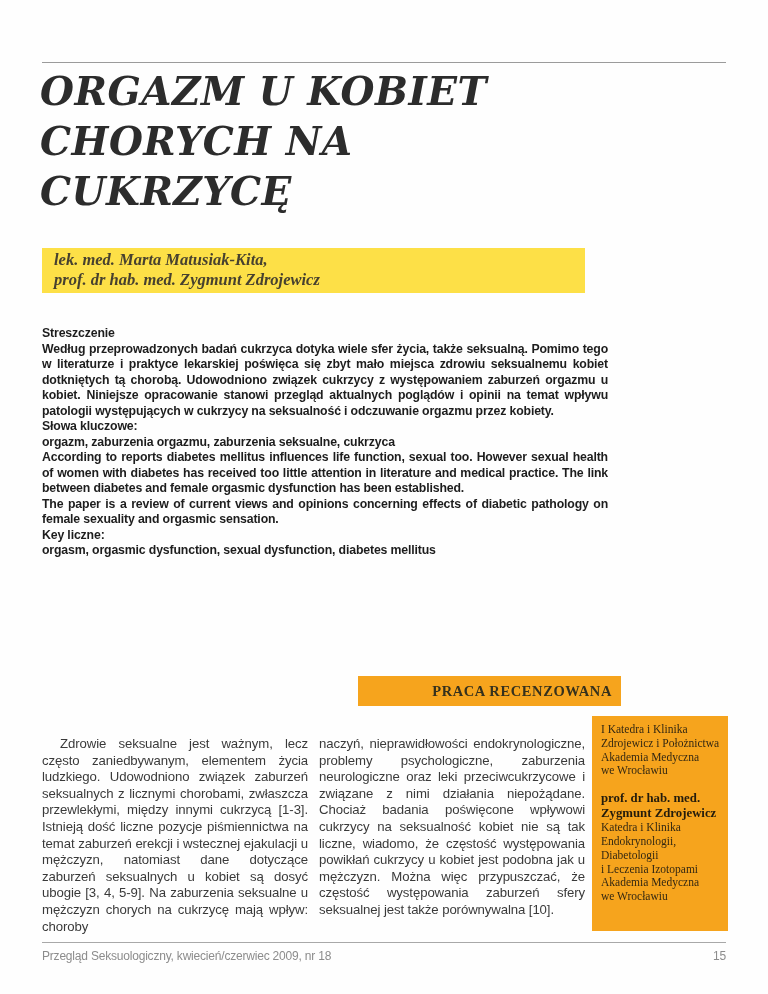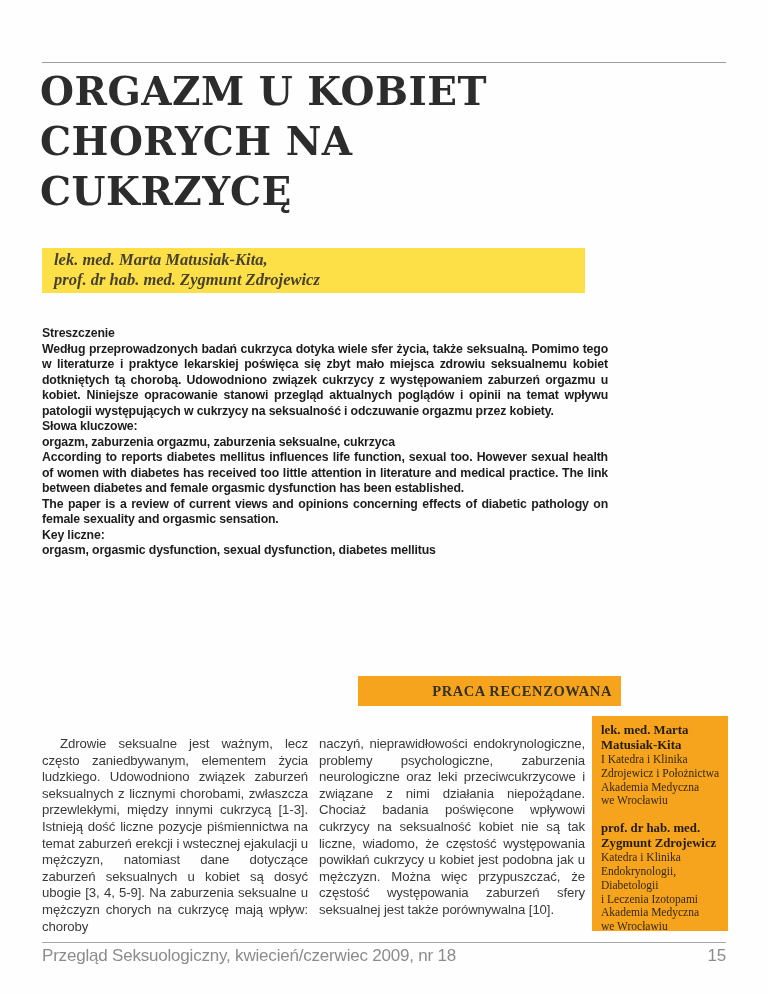--- a/index.html
+++ b/index.html
@@ -102,33 +102,33 @@
     margin: 0;
   }
   .sb-aff { margin: 0; }
   .sb-aff div { margin: 0; }
   #author2-block { margin-top: 13px; }
 
   #page-footer {
     position: absolute; left: 42px; top: 948px; width: 684px;
     display: flex; justify-content: space-between;
     font-family: "Liberation Sans", sans-serif;
-    font-size: 17px; line-height: 16px;
+    font-size: 12px; line-height: 16px;
     letter-spacing: -0.2px;
     color: #8c8c8c;
   }
 </style>
 </head>
 <body>
 
 <div class="page">
 
   <div id="top-rule" class="rule"></div>
 
-  <h1 id="page-title" style="margin:0; font-weight:700;">
+  <h1 id="page-title" style="margin:0; font-weight:700;font-style:italic;">
     <div>ORGAZM U KOBIET</div>
     <div>CHORYCH NA</div>
     <div>CUKRZYCĘ</div>
   </h1>
 
   <div id="authors-banner">
     <div>lek. med. Marta Matusiak-Kita,</div>
     <div>prof. dr hab. med. Zygmunt Zdrojewicz</div>
   </div>
 
@@ -146,21 +146,20 @@
 
   <div id="review-badge">PRACA RECENZOWANA</div>
 
   <div id="article-columns">
     <p id="article-column-left" class="article-col">Zdrowie seksualne jest ważnym, lecz często zaniedbywanym, elementem życia ludzkiego. Udowodniono związek zaburzeń seksualnych z licznymi chorobami, zwłaszcza przewlekłymi, między innymi cukrzycą [1-3]. Istnieją dość liczne pozycje piśmiennictwa na temat zaburzeń erekcji i wstecznej ejakulacji u mężczyzn, natomiast dane dotyczące zaburzeń seksualnych u kobiet są dosyć ubogie [3, 4, 5-9]. Na zaburzenia seksualne u mężczyzn chorych na cukrzycę mają wpływ: choroby</p>
     <p id="article-column-right" class="article-col">naczyń, nieprawidłowości endokrynologiczne, problemy psychologiczne, zaburzenia neurologiczne oraz leki przeciwcukrzycowe i związane z nimi działania niepożądane. Chociaż badania poświęcone wpływowi cukrzycy na seksualność kobiet nie są tak liczne, wiadomo, że częstość występowania powikłań cukrzycy u kobiet jest podobna jak u mężczyzn. Można więc przypuszczać, że częstość występowania zaburzeń sfery seksualnej jest także porównywalna [10].</p>
   </div>
 
   <div id="author-info-box">
     <div id="author1-block">
-      <p class="sb-name">lek. med. Marta Matusiak-Kita</p>
       <div class="sb-aff">
         <div>I Katedra i Klinika</div>
         <div>Zdrojewicz i Położnictwa</div>
         <div>Akademia Medyczna</div>
         <div>we Wrocławiu</div>
       </div>
     </div>
     <div id="author2-block">
       <p class="sb-name">prof. dr hab. med. Zygmunt Zdrojewicz</p>
       <div class="sb-aff">

